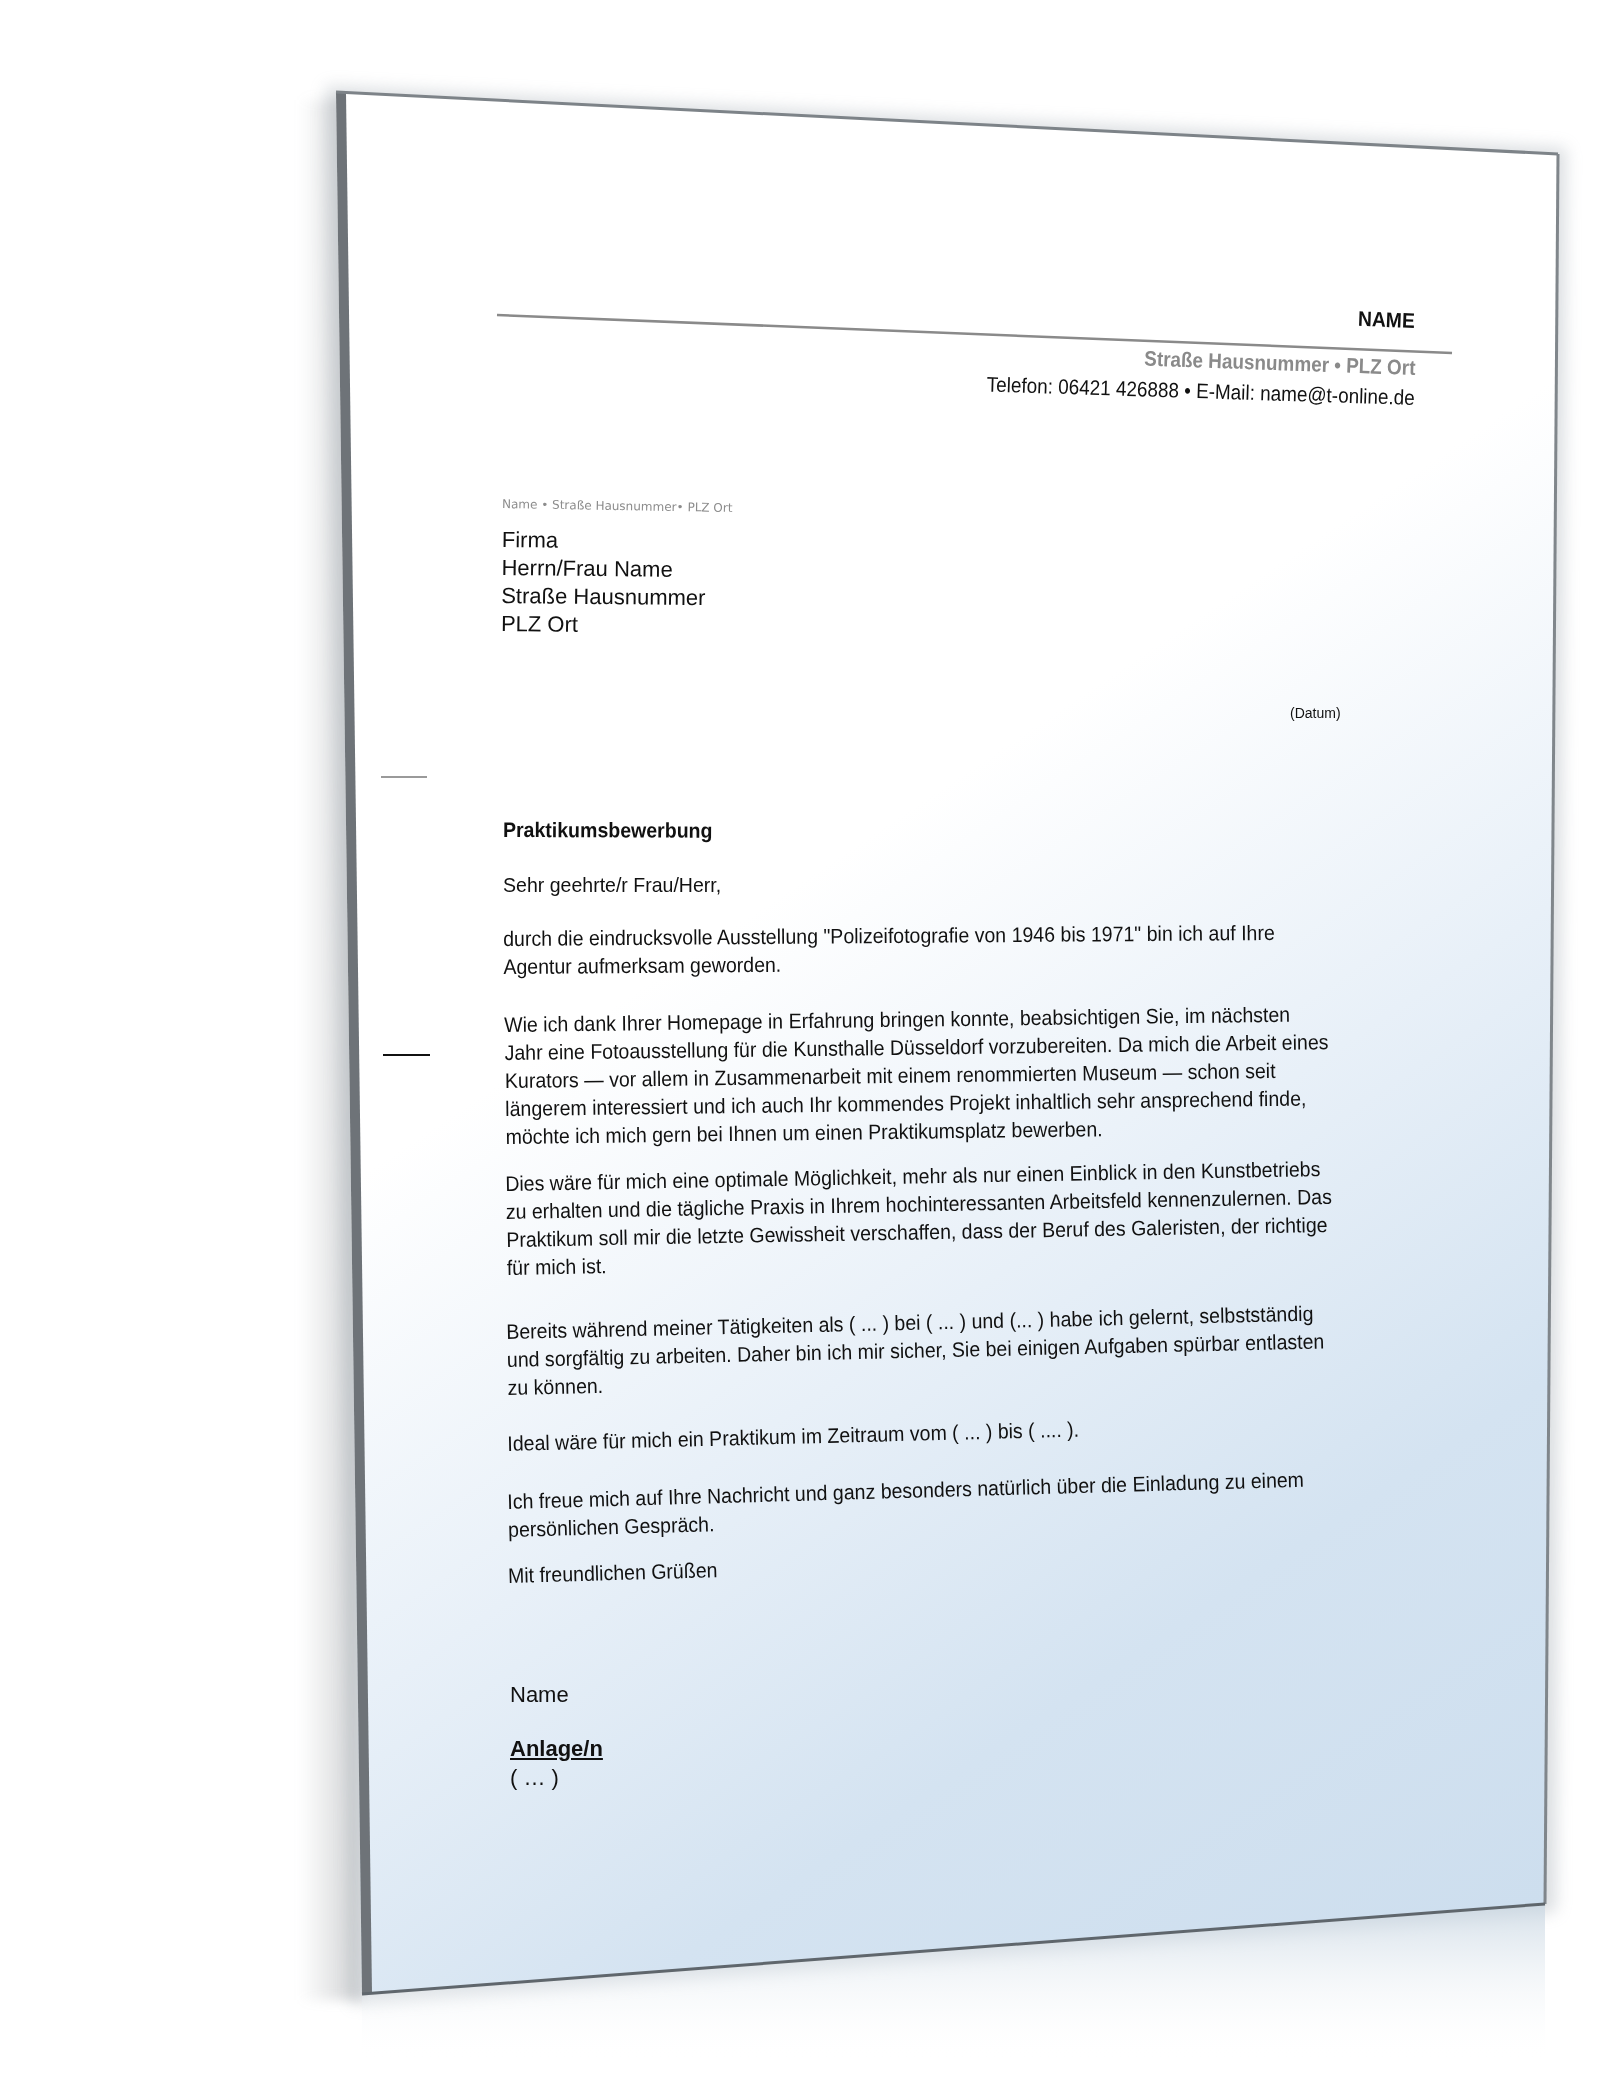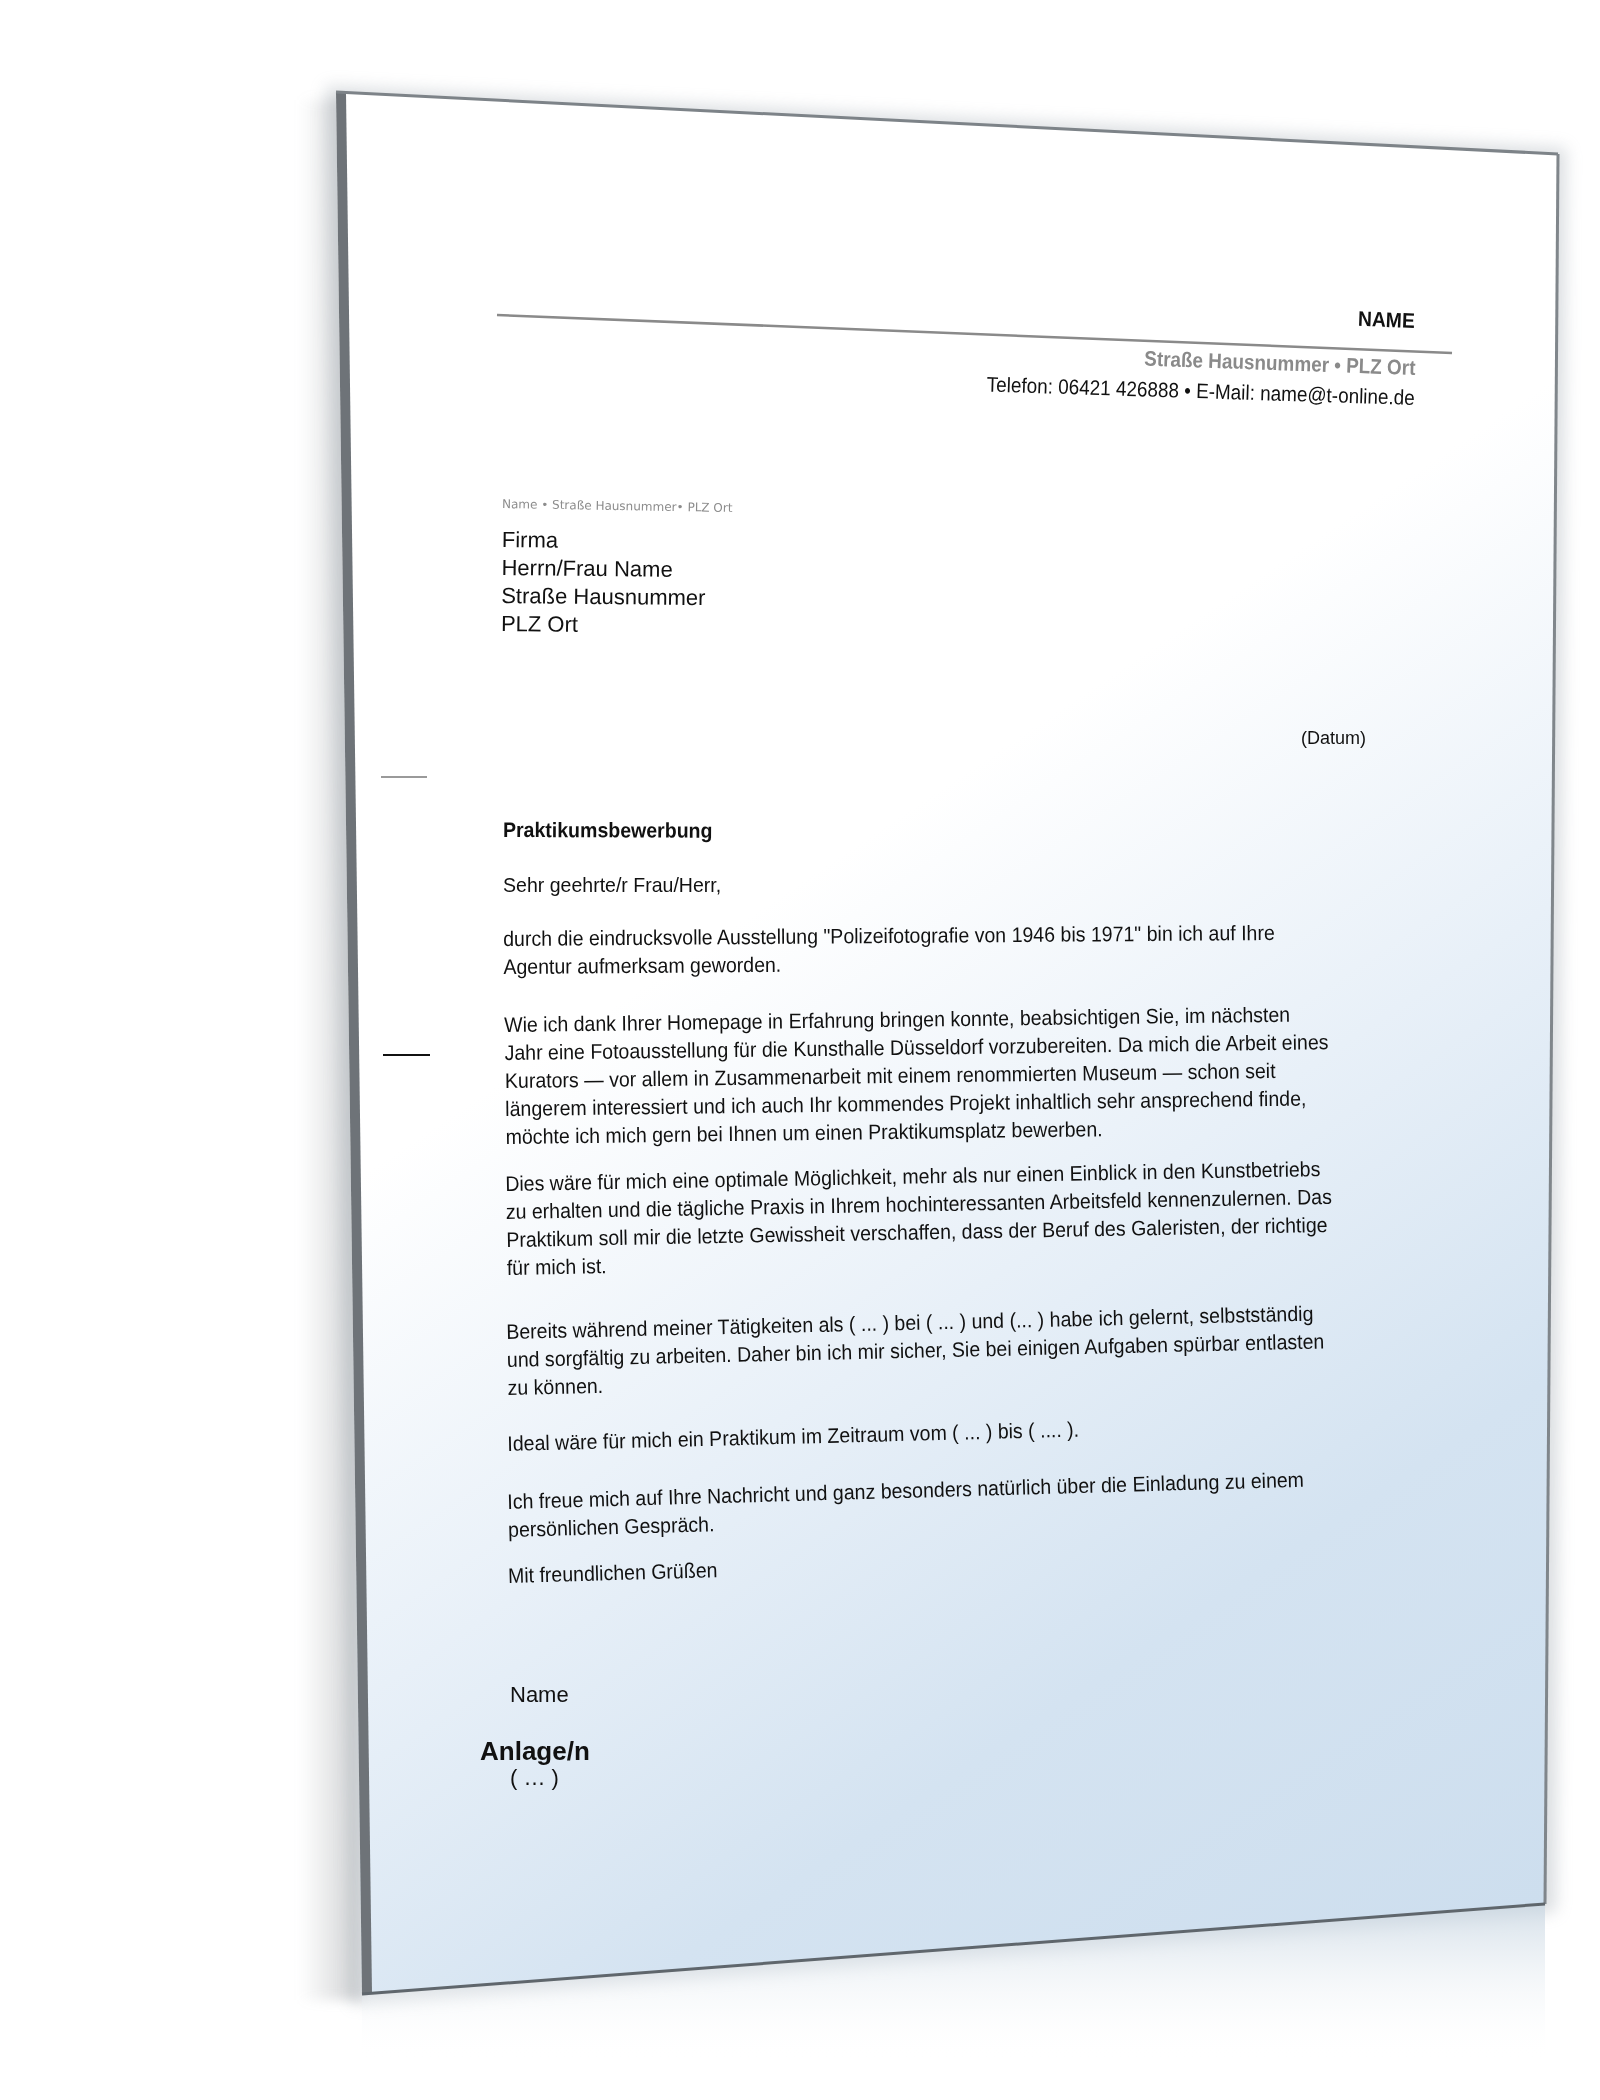--- a/index.html
+++ b/index.html
@@ -71,21 +71,21 @@
 
   <div class="t sender" style="left:502px; top:497px; transform:rotate(1.0deg);">Name • Straße Hausnummer• PLZ Ort</div>
 
   <div style="position:absolute; left:502px; top:526px; transform:rotate(0.6deg); transform-origin:0 0;">
     <div class="t addr" style="position:relative;">Firma</div>
     <div class="t addr" style="position:relative;">Herrn/Frau Name</div>
     <div class="t addr" style="position:relative;">Straße Hausnummer</div>
     <div class="t addr" style="position:relative;">PLZ Ort</div>
   </div>
 
-  <div class="t" style="left:1290px; top:728px; font-size:18px;margin-left:11px;">(Datum)</div>
+  <div class="t" style="left:1290px; top:705px; font-size:14px;">(Datum)</div>
 
   <div class="t body-text bold" style="left:503px; top:816px; transform:rotate(0.2deg) scaleX(0.93);">Praktikumsbewerbung</div>
 
   <div class="t body-text" style="left:503px; top:871px; transform:rotate(0deg) scaleX(0.93);">Sehr geehrte/r Frau/Herr,</div>
 
   <div style="position:absolute; left:503px; top:925px; transform:rotate(-0.45deg) scaleX(0.93); transform-origin:0 0;">
     <div class="t" style="position:relative; font-size:21px; line-height:28px;">durch die eindrucksvolle Ausstellung "Polizeifotografie von 1946 bis 1971" bin ich auf Ihre</div>
     <div class="t" style="position:relative; font-size:21px; line-height:28px;">Agentur aufmerksam geworden.</div>
   </div>
 
@@ -116,15 +116,15 @@
 
   <div style="position:absolute; left:507px; top:1488px; transform:rotate(-1.6deg) scaleX(0.93); transform-origin:0 0;">
     <div class="t" style="position:relative; font-size:21px; line-height:28px;">Ich freue mich auf Ihre Nachricht und ganz besonders natürlich über die Einladung zu einem</div>
     <div class="t" style="position:relative; font-size:21px; line-height:28px;">persönlichen Gespräch.</div>
   </div>
 
   <div class="t" style="left:508px; top:1564px; font-size:21px; transform:rotate(-1.6deg) scaleX(0.93);">Mit freundlichen Grüßen</div>
 
   <div class="t" style="left:510px; top:1682px; font-size:22px;">Name</div>
 
-  <div class="t bold" style="left:480px; top:1736px; font-size:26px;">Anlage/n</div>
+  <div class="t bold" style="left:510px; top:1736px; font-size:22px;text-decoration:underline;">Anlage/n</div>
   <div class="t" style="left:510px; top:1765px; font-size:22px;">( … )</div>
 </div>
 
 </body></html>

